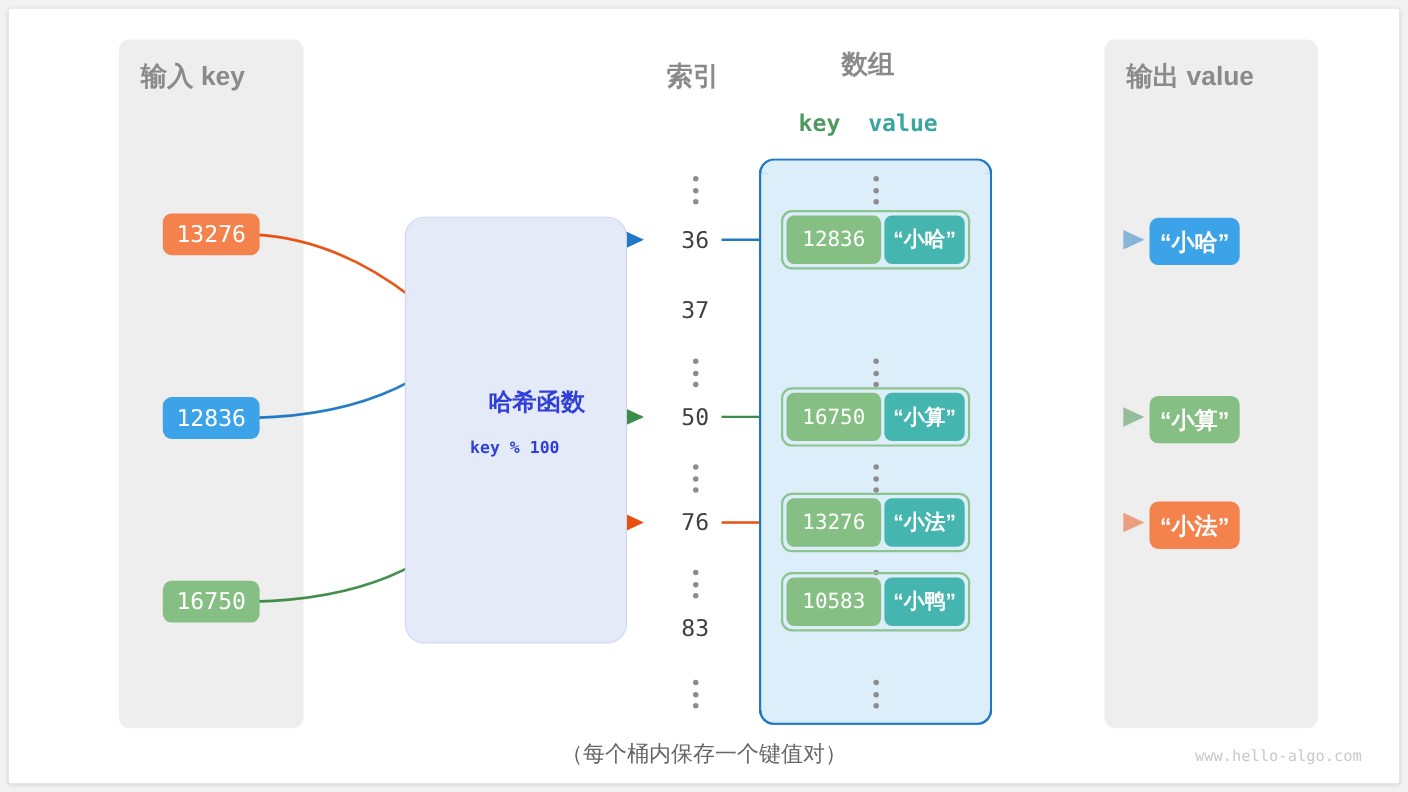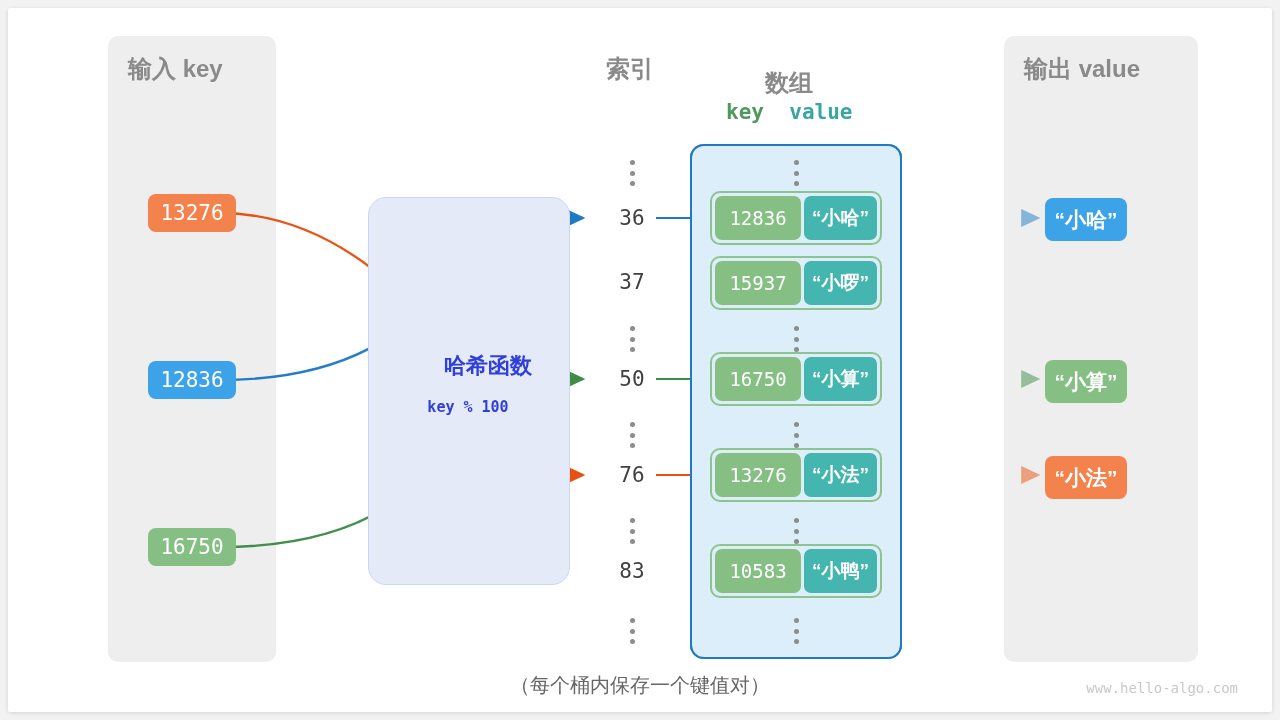--- a/index.html
+++ b/index.html
@@ -31,21 +31,21 @@
   .panel-title {
     position: absolute;
     color: #8a8a8a;
     font-size: 24px;
     font-weight: bold;
     white-space: nowrap;
   }
   #title-input { left: 120px; top: 45px; }
   #title-output { left: 1016px; top: 45px; }
   #title-index { left: 598px; top: 45px; }
-  #title-array { left: 757px; top: 59px; }
+  #title-array { left: 757px; top: 34px; }
 
   #kv-header {
     position: absolute;
     left: 718px; top: 92px;
     font-family: "DejaVu Sans Mono", "Liberation Mono", monospace;
     font-size: 21px;
     font-weight: bold;
     white-space: nowrap;
   }
   #kv-header .k { color: #4e9a5e; }
@@ -357,33 +357,29 @@
   <div class="idx" style="top:198px;">36</div>
   <div class="idx" style="top:262px;">37</div>
   <div class="idx" style="top:359px;">50</div>
   <div class="idx" style="top:455px;">76</div>
   <div class="idx" style="top:551px;">83</div>
 
   <div class="pair" style="top:183px;">
     <div class="cell key">12836</div>
     <div class="cell val">“小哈”</div>
   </div>
-  <div class="pair" style="top:248px;">
-    <div class="cell key">15937</div>
-    <div class="cell val">“小啰”</div>
-  </div>
   <div class="pair" style="top:344px;">
     <div class="cell key">16750</div>
     <div class="cell val">“小算”</div>
   </div>
   <div class="pair" style="top:440px;">
     <div class="cell key">13276</div>
     <div class="cell val">“小法”</div>
   </div>
-  <div class="pair" style="top:536px;">
+  <div class="pair" style="top:512px;">
     <div class="cell key">10583</div>
     <div class="cell val">“小鸭”</div>
   </div>
 
   <div class="chip" style="left:1037px; top:190px; width:82px; height:43px; background:#3da3e8; font-weight:bold;">“小哈”</div>
   <div class="chip" style="left:1037px; top:352px; width:82px; height:43px; background:#86bf83; font-weight:bold;">“小算”</div>
   <div class="chip" style="left:1037px; top:448px; width:82px; height:43px; background:#f3824c; font-weight:bold;">“小法”</div>
 
   <div id="caption">（每个桶内保存一个键值对）</div>
   <div id="watermark">www.hello-algo.com</div>

